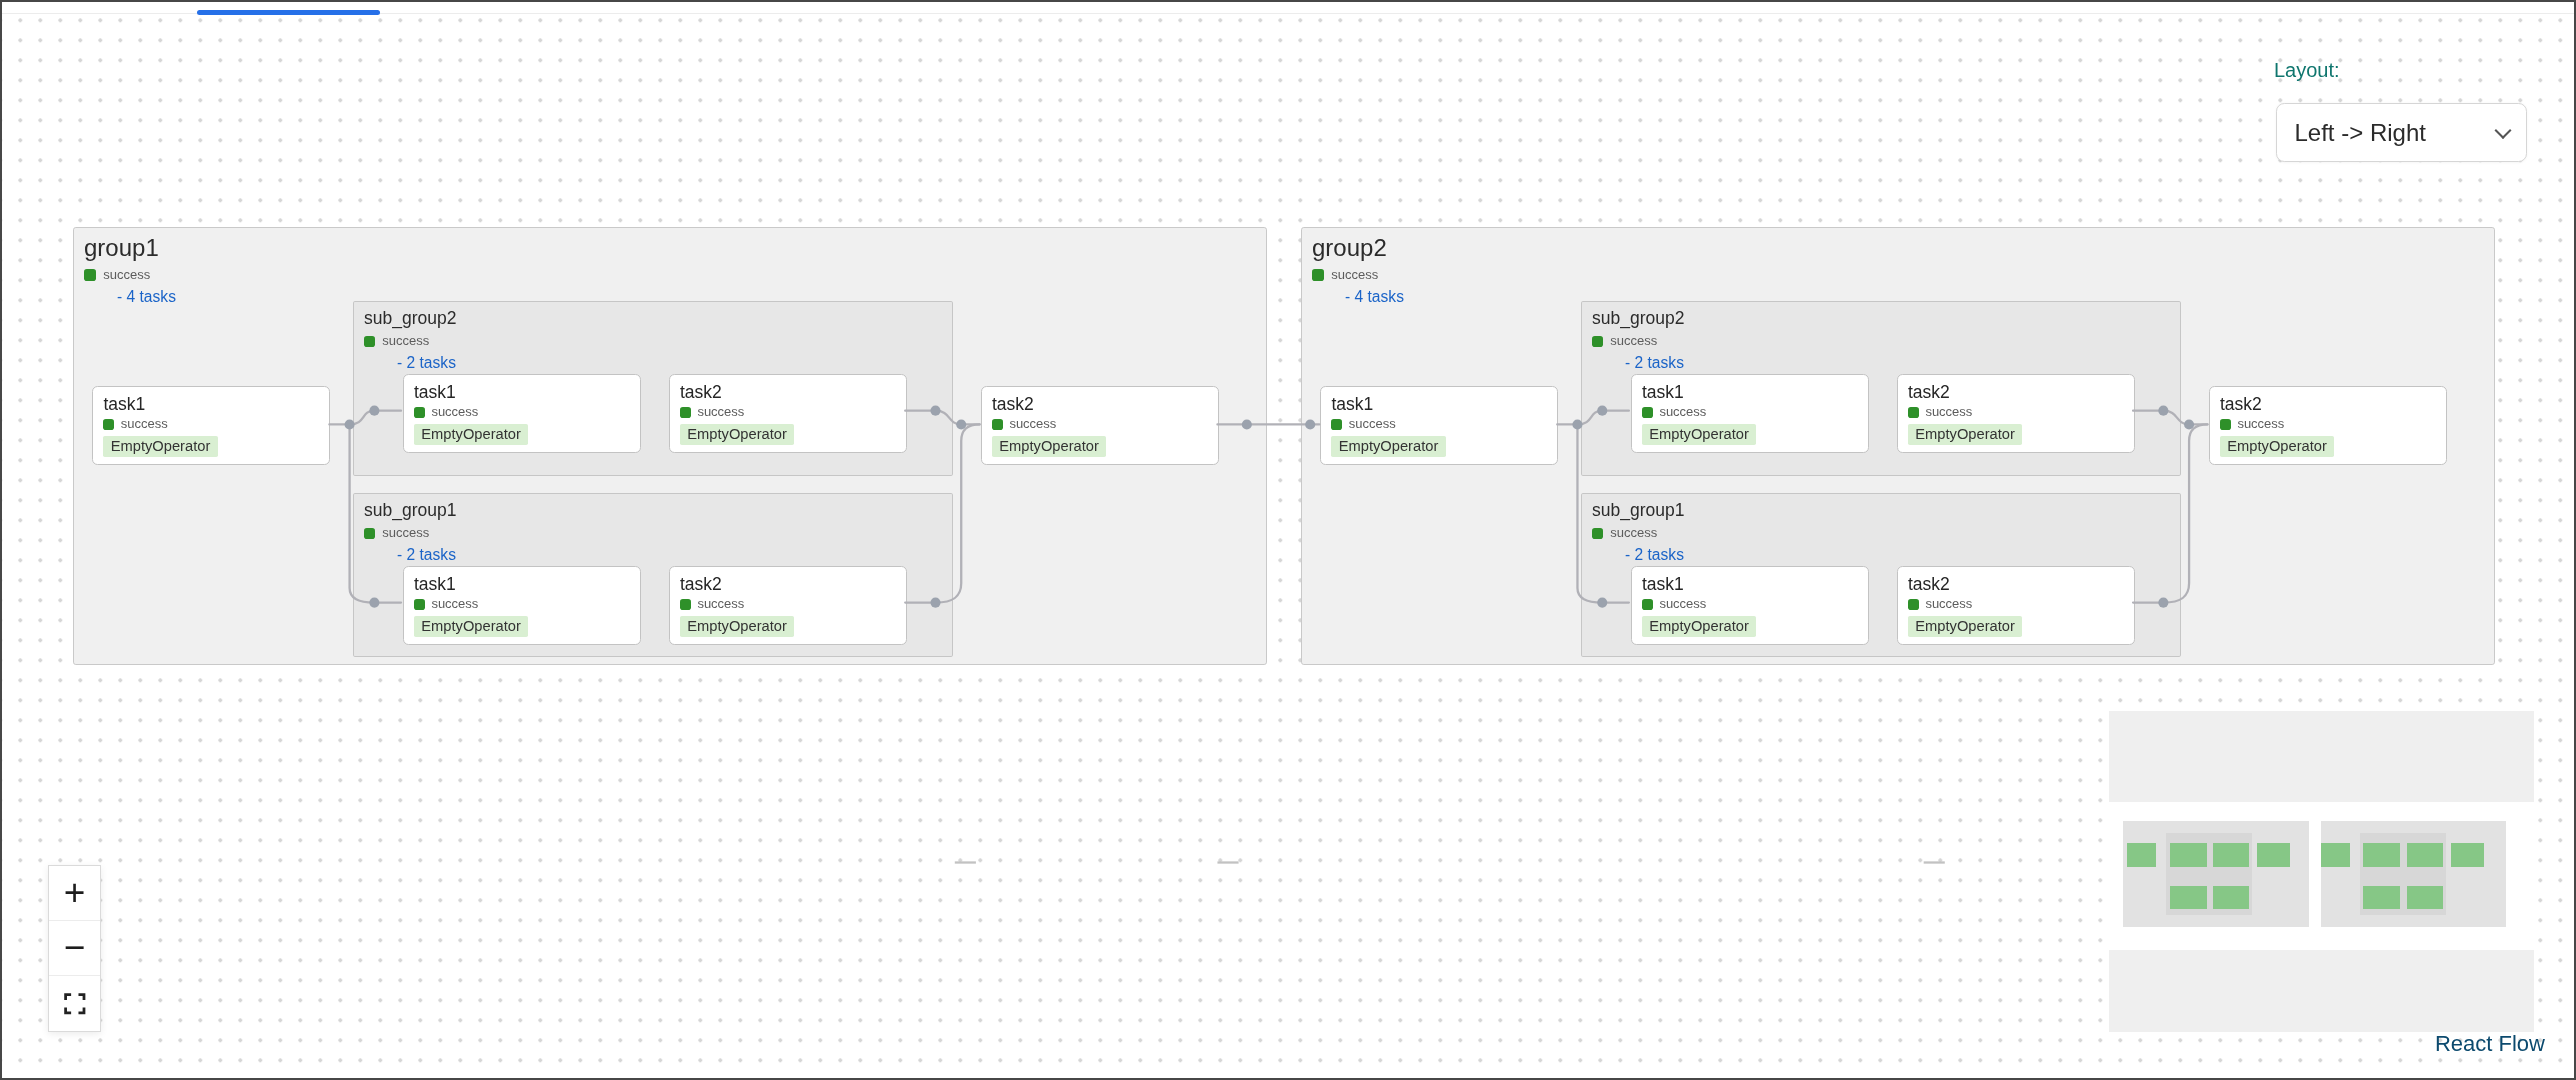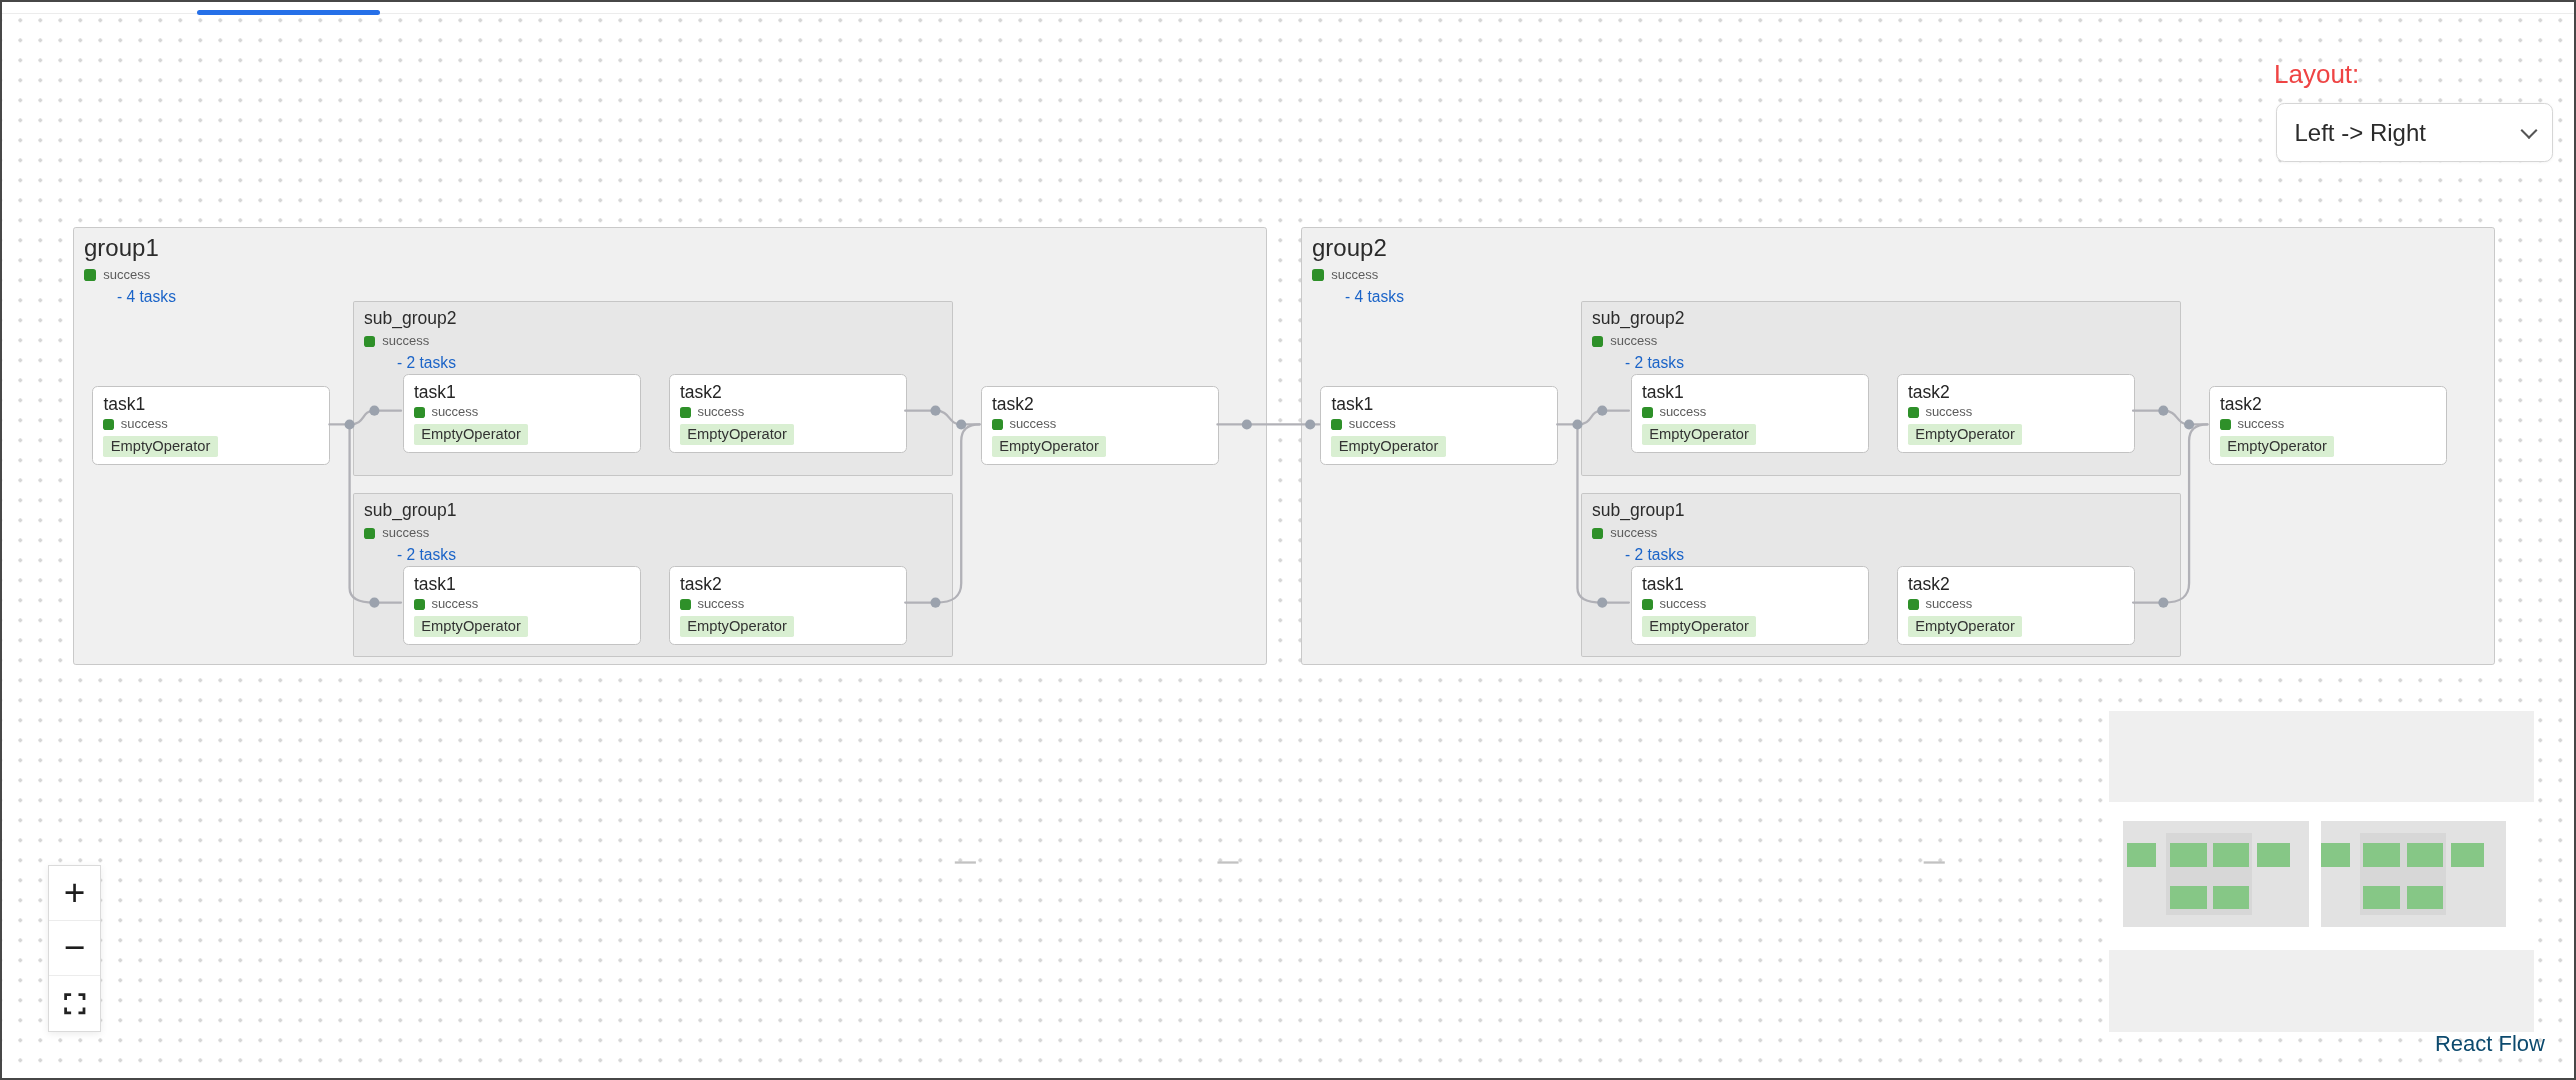--- a/index.html
+++ b/index.html
@@ -40,22 +40,22 @@
   
   .minimap { position:absolute; left:2107px; top:709px; width:425px; height:321px; background:#efefef; z-index:6; }
   .mm-viewport { position:absolute; left:0; top:91px; width:425px; height:148px; background:#fff; }
   .mm-group { position:absolute; background:#e2e2e2; }
   .mm-subgroup { position:absolute; background:#d7d7d7; }
   .mm-node { position:absolute; background:#86c786; }
 
   .rf-attribution { position:absolute; right:29px; top:1029px; font-size:22px; color:#0c4a6e; z-index:6; }
 
   
-  .layout-label { position:absolute; left:2272px; top:57px; font-size:26px; color:#ef4444; z-index:6; }
-  .layout-select { position:absolute; left:2274px; top:101px; width:277px; height:59px; background:#fff; border:0.9px solid #d6d6d6; border-radius:8.3px; display:flex; align-items:center; justify-content:space-between; padding:0 17.5px; font-size:24px; color:#2b2b2b; cursor:pointer; z-index:6; box-shadow:0 0.9px 2.8px rgba(0,0,0,.04); }
+  .layout-label { position:absolute; left:2272px; top:57px; font-size:20px; color:#0f766e; z-index:6; }
+  .layout-select { position:absolute; left:2274px; top:101px; width:251px; height:59px; background:#fff; border:0.9px solid #d6d6d6; border-radius:8.3px; display:flex; align-items:center; justify-content:space-between; padding:0 17.5px; font-size:24px; color:#2b2b2b; cursor:pointer; z-index:6; box-shadow:0 0.9px 2.8px rgba(0,0,0,.04); }
   .chevron { width:12px; height:12px; border-right:2.8px solid #555; border-bottom:2.8px solid #555; transform:rotate(45deg) translate(-1.8px,-1.8px); }
 </style>
 </head>
 <body>
 
 <div class="frame">
   <div class="canvas"></div>
 
   <div class="topbar">
     <div class="tab-indicator"></div>

